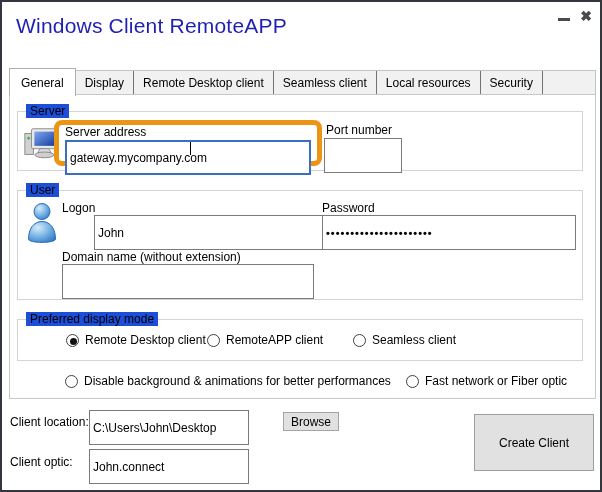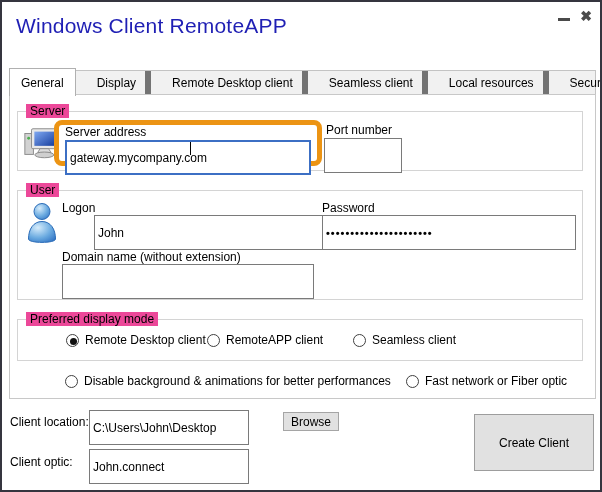--- a/index.html
+++ b/index.html
@@ -21,35 +21,35 @@
   .win-controls { position: absolute; top: 6px; right: 8px; display: flex; gap: 10px; align-items: flex-start; }
   .min-btn { width: 12px; height: 3px; background: #4a4a4a; margin-top: 10px; cursor: pointer; }
   .close-btn { font-size: 14px; font-weight: bold; color: #4a4a4a; line-height: 16px; cursor: pointer; }
 
   .tabstrip {
     position: absolute; left: 7px; top: 68px; width: 587px; height: 24px;
     background: #f1f1f1; border: 1px solid #c3c3c3; border-bottom: none;
     display: flex; z-index: 3;
   }
   .tab {
-    padding: 5px 9px 0 21px; font-size: 12px;
-    border-right: 6px solid #737373; white-space: nowrap; cursor: pointer;
+    padding: 5px 9px 0 9px; font-size: 12px;
+    border-right: 1px solid #737373; white-space: nowrap; cursor: pointer;
   }
   .tab.active {
     background: #fff; border: 1px solid #b0b0b0; border-bottom: none;
     margin: -3px 0 -2px -1px; padding: 7px 11px 0 11px; z-index: 4;
   }
   .tabpage {
     position: absolute; left: 7px; top: 92px; width: 587px; height: 305px;
     background: #fff; border: 1px solid #c8c8c8; z-index: 1;
   }
 
   .group { position: absolute; border: 1px solid #d4d4d4; background: #fff; }
   .group-label {
-    position: absolute; top: -8px; left: 8px; background: #ec4899;
+    position: absolute; top: -8px; left: 8px; background: #1d4ed8;
     padding: 0 4px; font-size: 12px; line-height: 14px;
   }
 
   .field-label { position: absolute; font-size: 12px; white-space: nowrap; }
   .tb {
     position: absolute; height: 35px; border: 1px solid #7a7a7a; background: #fff;
     font-family: "Liberation Sans", sans-serif; font-size: 12px; padding: 3px 3px; outline: none;
   }
   .highlight-box {
     position: absolute; left: 36px; top: 8px; width: 268px; height: 46px;

